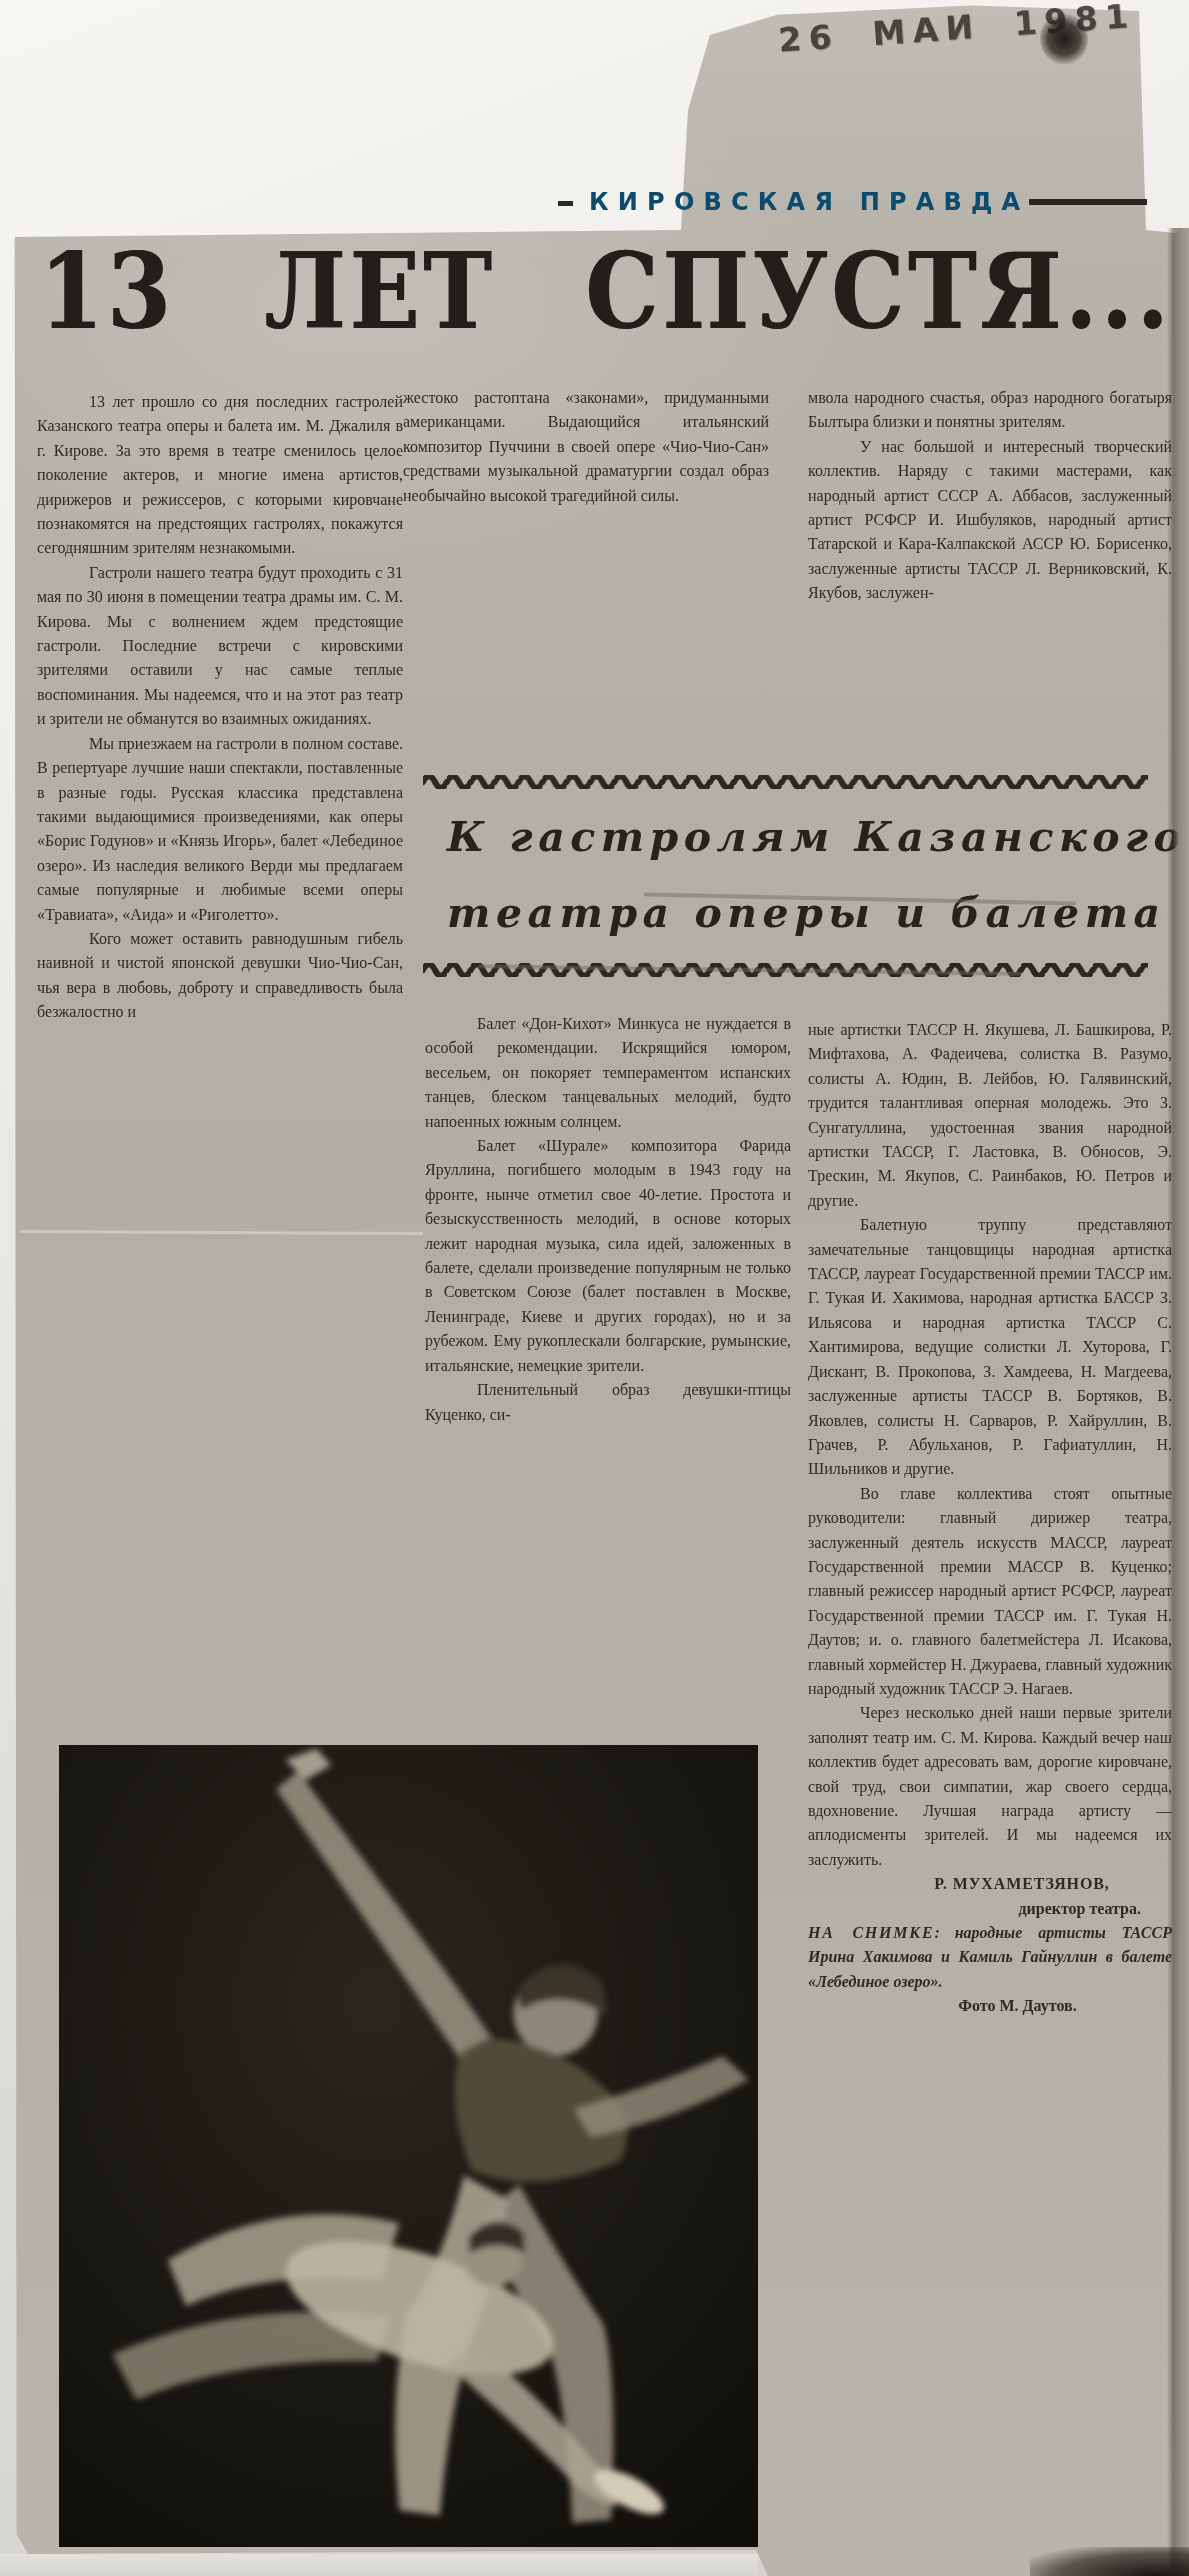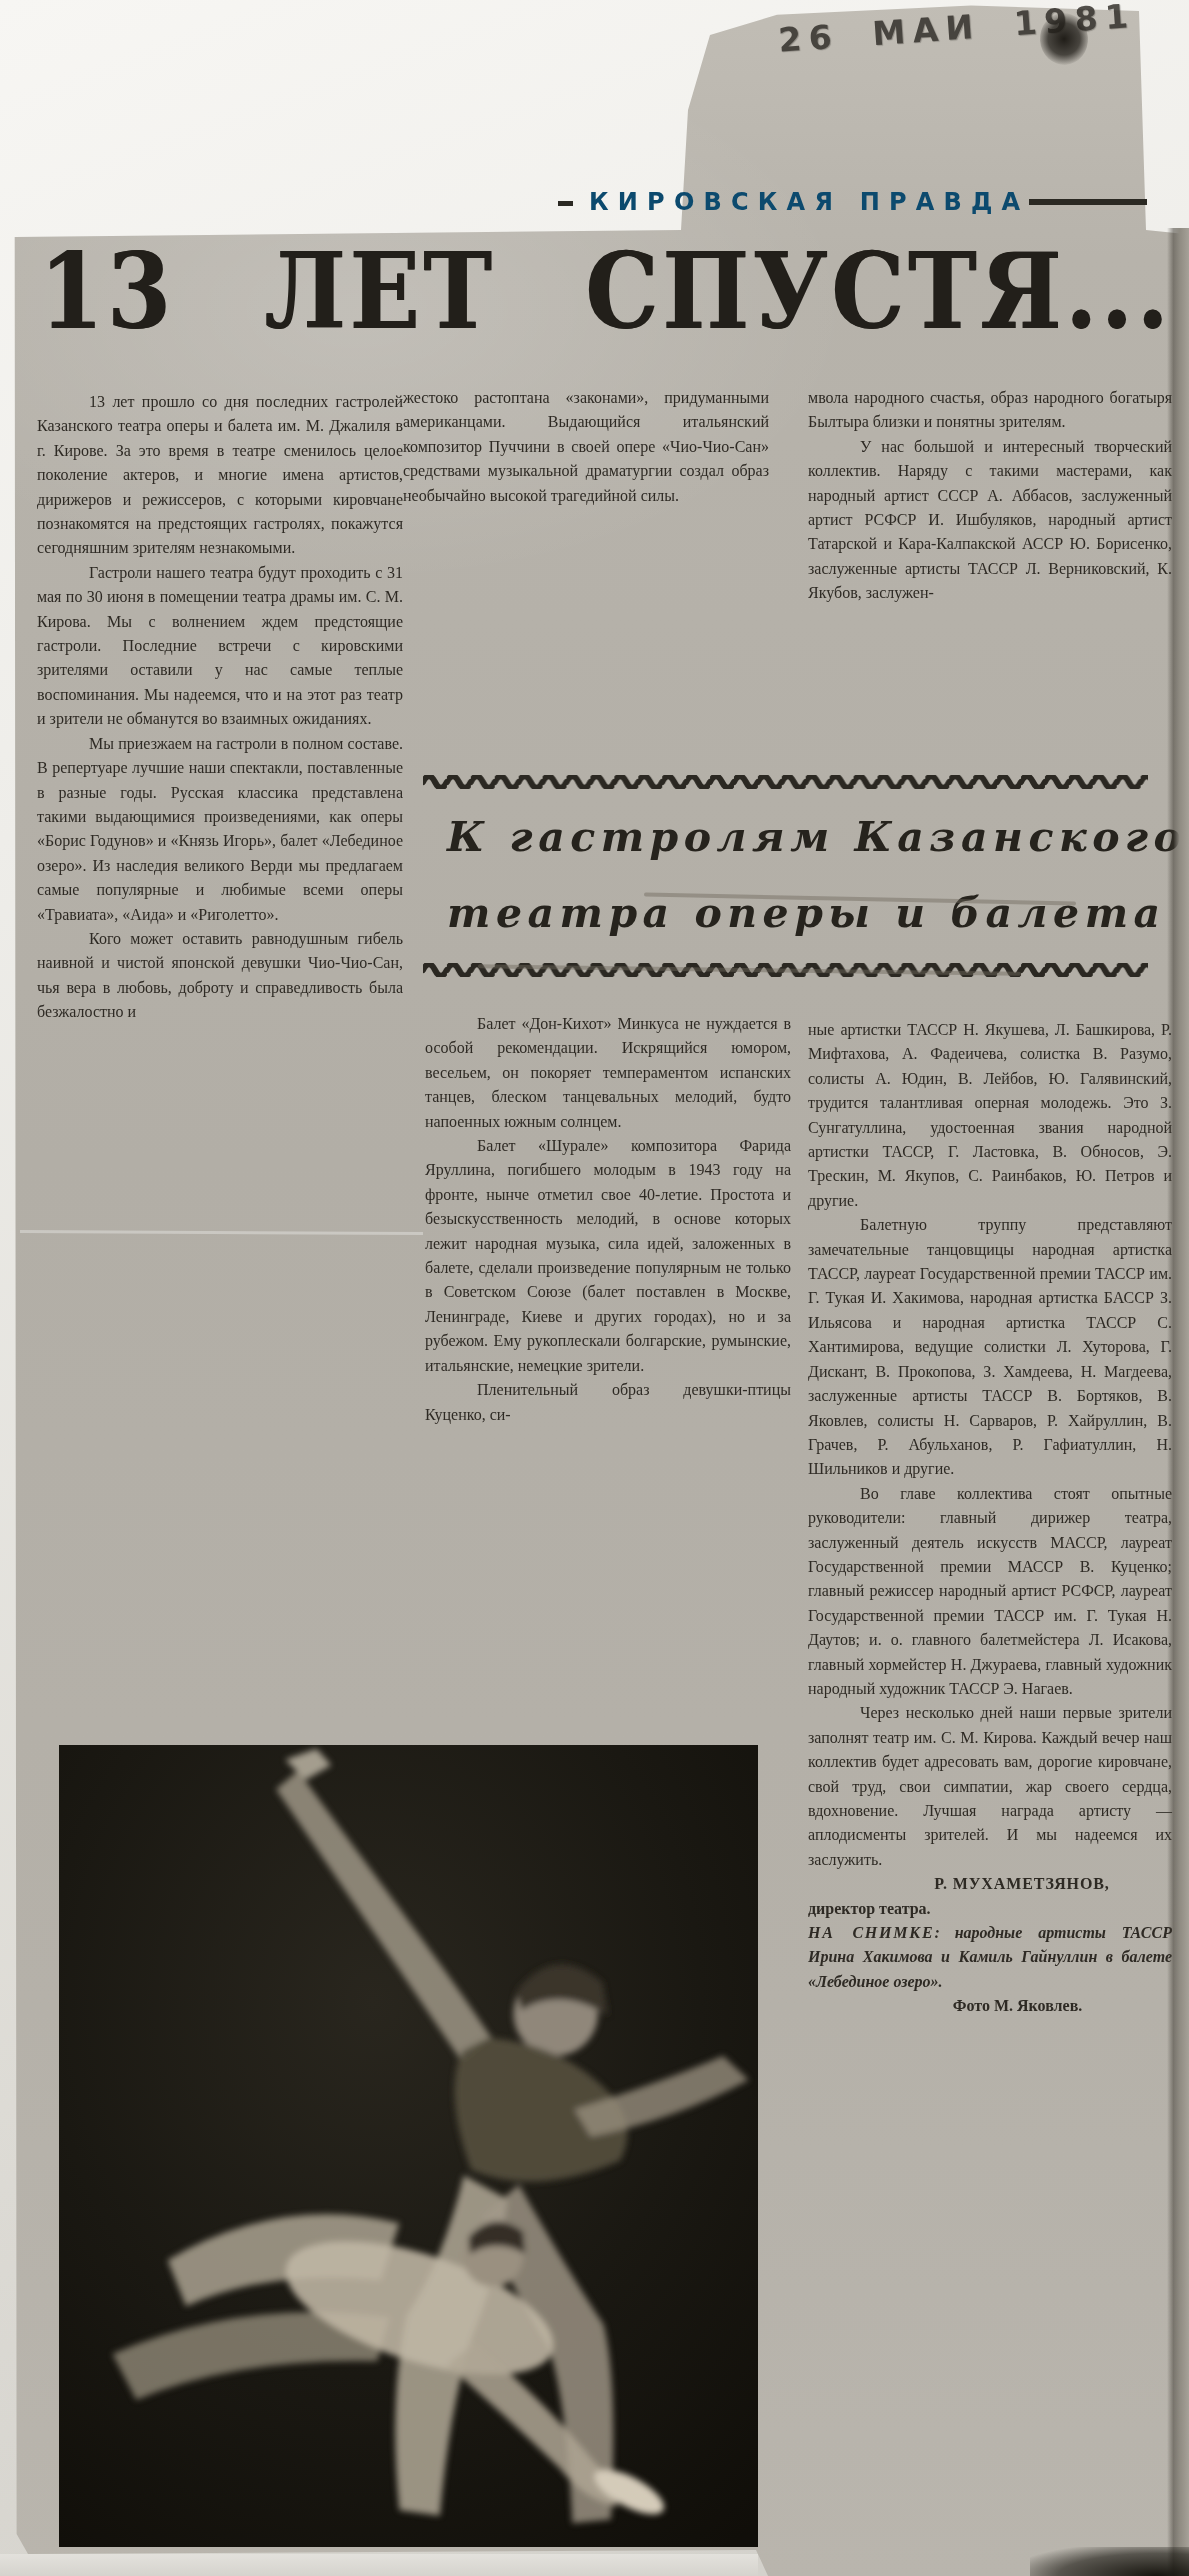--- a/index.html
+++ b/index.html
@@ -61,21 +61,21 @@
   .wave.bottom{margin-top:26px;}
   .pencil{position:absolute;height:3.7px;background:rgba(110,104,94,.45);border-radius:1.8px;}
   .pencil.u1{left:644px;top:897px;width:432px;transform:rotate(1.2deg);}
   .pencil.u2{left:478px;top:968px;width:543px;transform:rotate(.8deg);}
 
   .photo{position:absolute;left:59px;top:1745px;width:699px;height:802px;background:#15130e;}
   .photo svg{display:block;}
 
   .sig-name{margin-top:9.2px;font-weight:700;text-align:center;text-indent:0 !important;
     padding-left:64px;letter-spacing:0.9px;}
-  .sig-title{font-weight:700;text-indent:0 !important;padding-right:31px;}
+  .sig-title{font-weight:700;text-align:right;text-indent:0 !important;padding-right:31px;}
   .caption{margin-top:14.7px;font-style:italic;font-weight:700;line-height:24.4px;}
   .caption .lead{letter-spacing:1.8px;margin-right:13px;}
   .credit{margin-top:5.5px;font-weight:700;text-align:center;padding-left:55px;text-indent:0 !important;}
 
   .bottom-tear{position:absolute;left:0px;top:2554px;width:758px;height:22px;
     background:linear-gradient(180deg,#e3e1dc,#d5d3cd);}
 </style>
 </head>
 <body>
 
@@ -131,21 +131,21 @@
 </div>
 
 <div class="col col3m">
   <p class="noindent">ные артистки ТАССР Н. Якушева, Л. Башкирова, Р. Мифтахова, А. Фадеичева, солистка В. Разумо, солисты А. Юдин, В. Лейбов, Ю. Галявинский, трудится талантливая оперная молодежь. Это З. Сунгатуллина, удостоенная звания народной артистки ТАССР, Г. Ластовка, В. Обносов, Э. Трескин, М. Якупов, С. Раинбаков, Ю. Петров и другие.</p>
   <p>Балетную труппу представляют замечательные танцовщицы народная артистка ТАССР, лауреат Государственной премии ТАССР им. Г. Тукая И. Хакимова, народная артистка БАССР З. Ильясова и народная артистка ТАССР С. Хантимирова, ведущие солистки Л. Хуторова, Г. Дискант, В. Прокопова, З. Хамдеева, Н. Магдеева, заслуженные артисты ТАССР В. Бортяков, В. Яковлев, солисты Н. Сарваров, Р. Хайруллин, В. Грачев, Р. Абульханов, Р. Гафиатуллин, Н. Шильников и другие.</p>
   <p>Во главе коллектива стоят опытные руководители: главный дирижер театра, заслуженный деятель искусств МАССР, лауреат Государственной премии МАССР В. Куценко; главный режиссер народный артист РСФСР, лауреат Государственной премии ТАССР им. Г. Тукая Н. Даутов; и. о. главного балетмейстера Л. Исакова, главный хормейстер Н. Джураева, главный художник народный художник ТАССР Э. Нагаев.</p>
   <p>Через несколько дней наши первые зрители заполнят театр им. С. М. Кирова. Каждый вечер наш коллектив будет адресовать вам, дорогие кировчане, свой труд, свои симпатии, жар своего сердца, вдохновение. Лучшая награда артисту — аплодисменты зрителей. И мы надеемся их заслужить.</p>
   <p class="sig-name">Р. МУХАМЕТЗЯНОВ,</p>
   <p class="sig-title">директор театра.</p>
   <p class="caption noindent"><span class="lead">НА СНИМКЕ:</span><span>народные артисты ТАССР Ирина Хакимова и Камиль Гайнуллин в балете «Лебединое озеро».</span></p>
-  <p class="credit">Фото М. Яковлев.</p>
+  <p class="credit">Фото М. Даутов.</p>
 </div>
 
 <div class="photo">
   <svg width="699" height="802" viewBox="0 0 760 872">
     <defs>
       <radialGradient id="pgrad" cx="45%" cy="32%" r="85%">
         <stop offset="0%" stop-color="#29261e"></stop>
         <stop offset="55%" stop-color="#1a1812"></stop>
         <stop offset="100%" stop-color="#100e09"></stop>
       </radialGradient>

